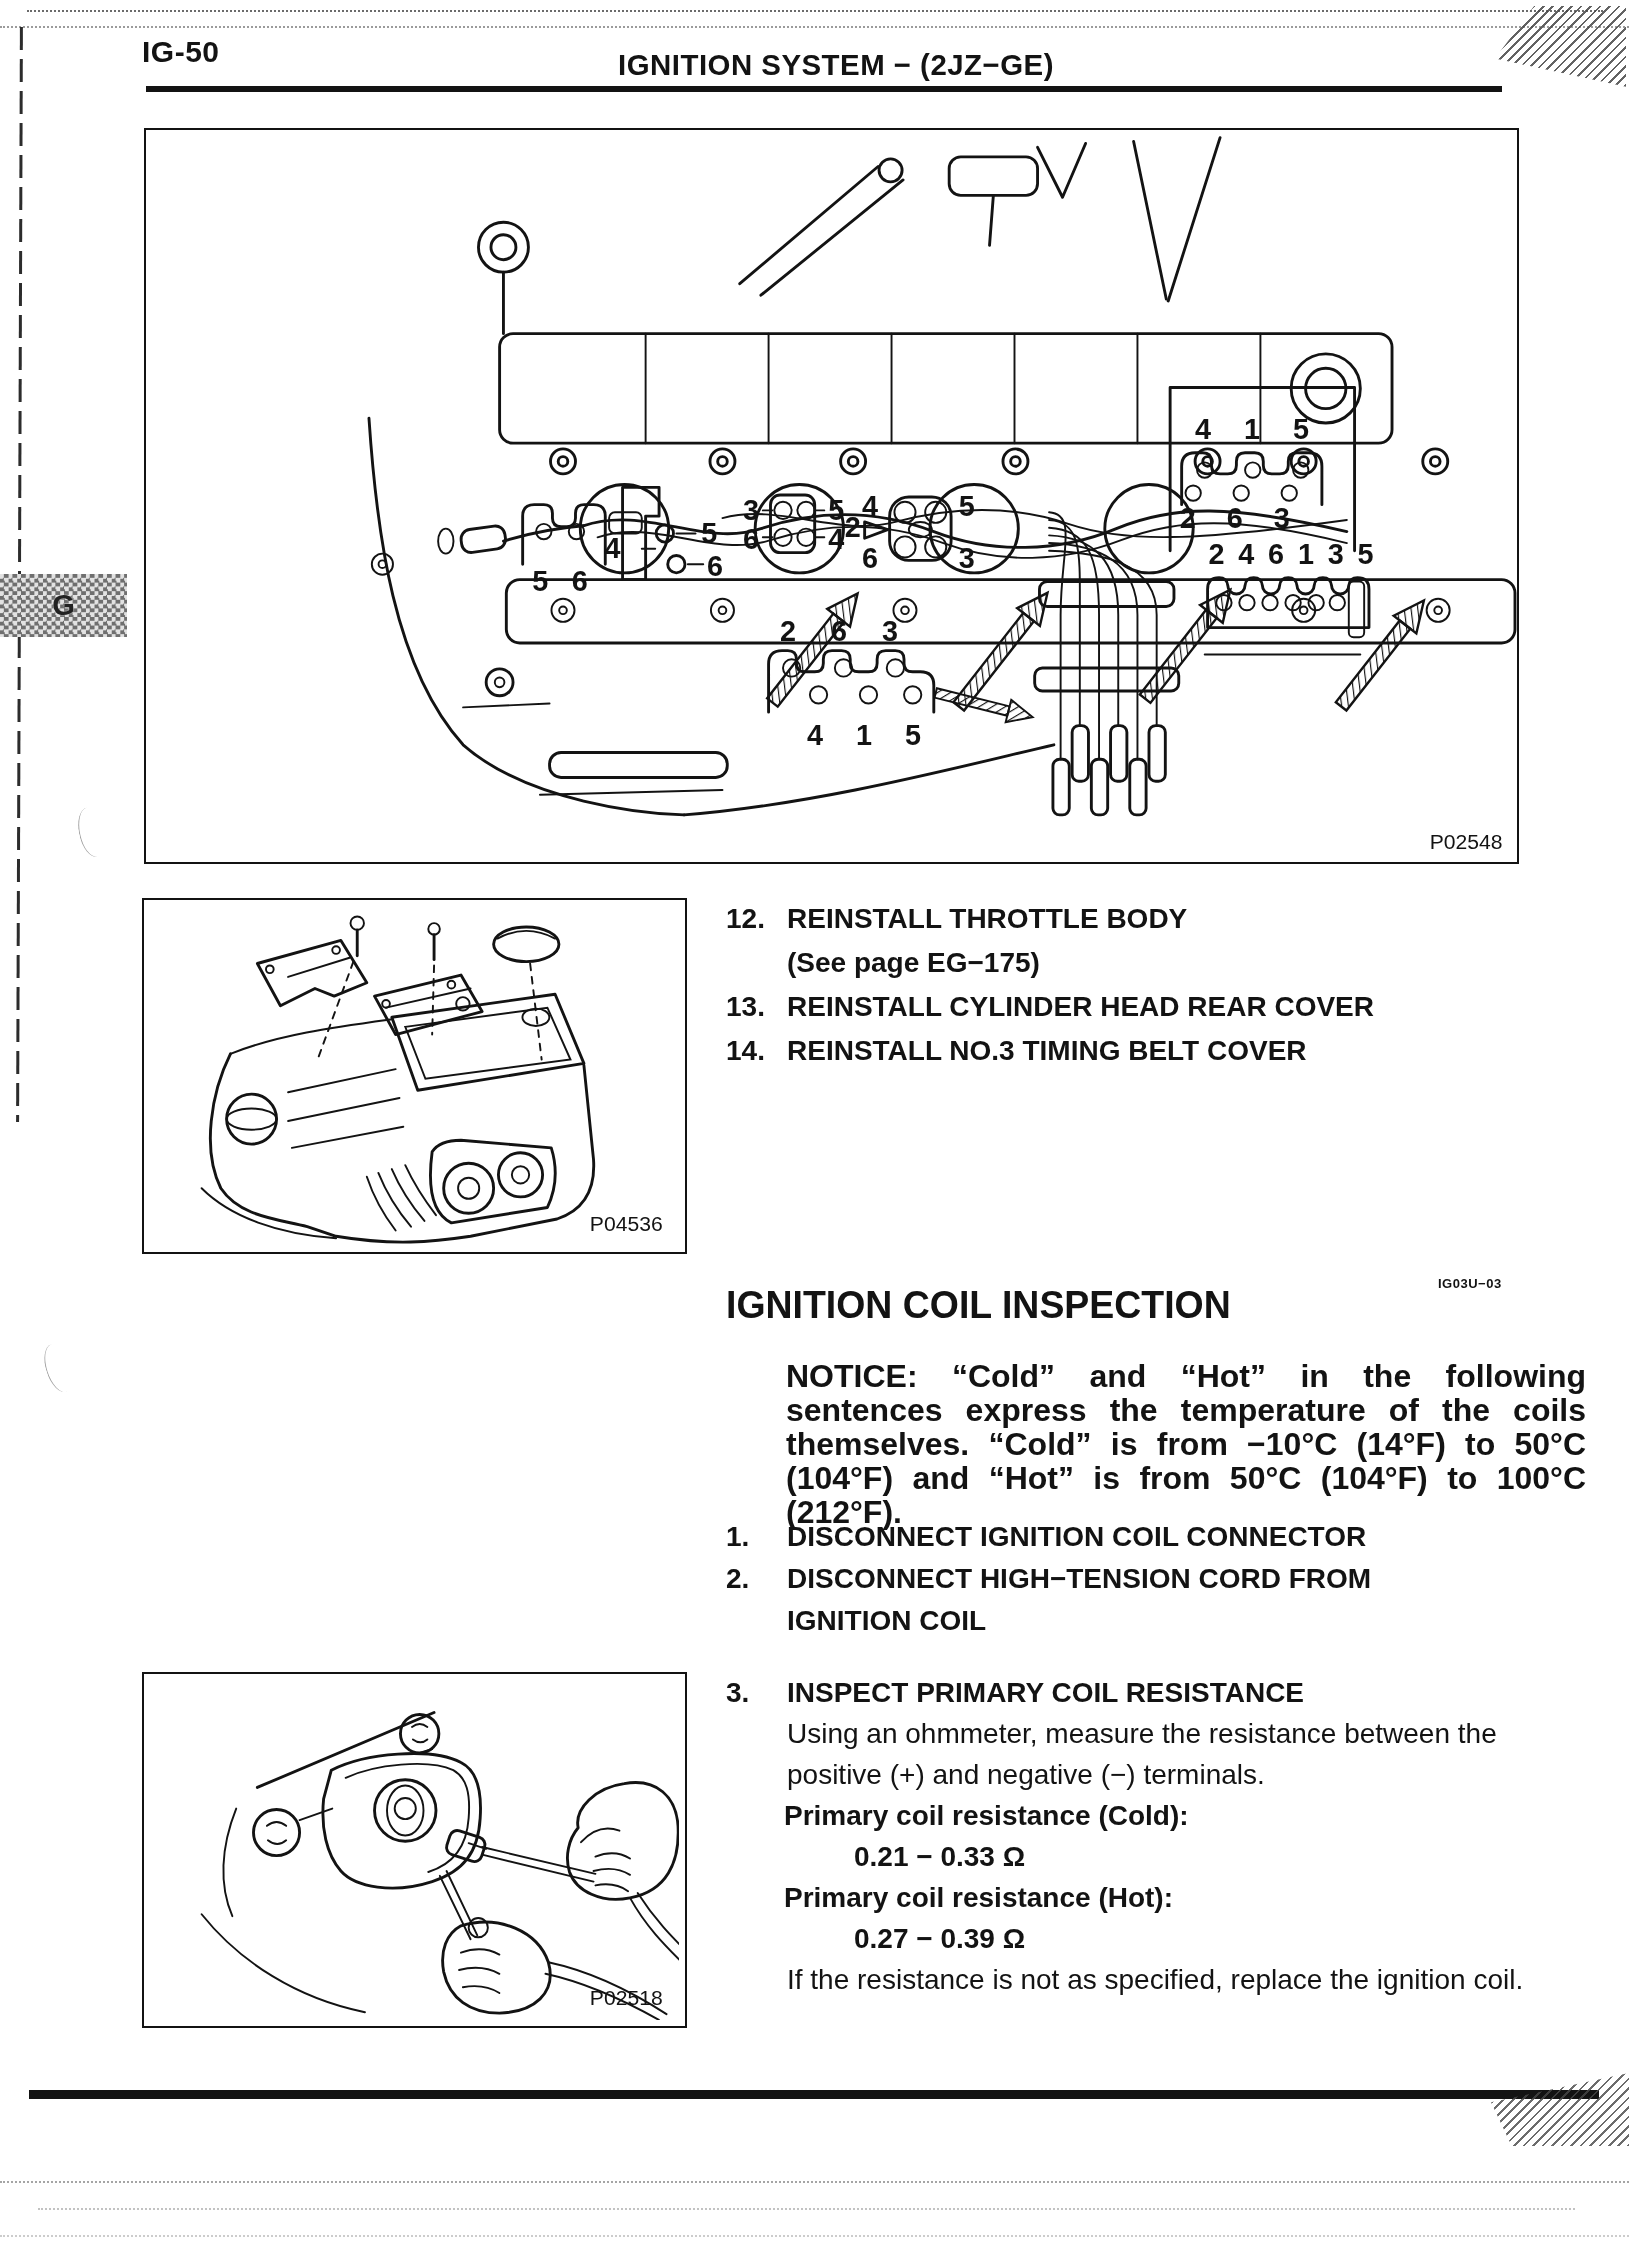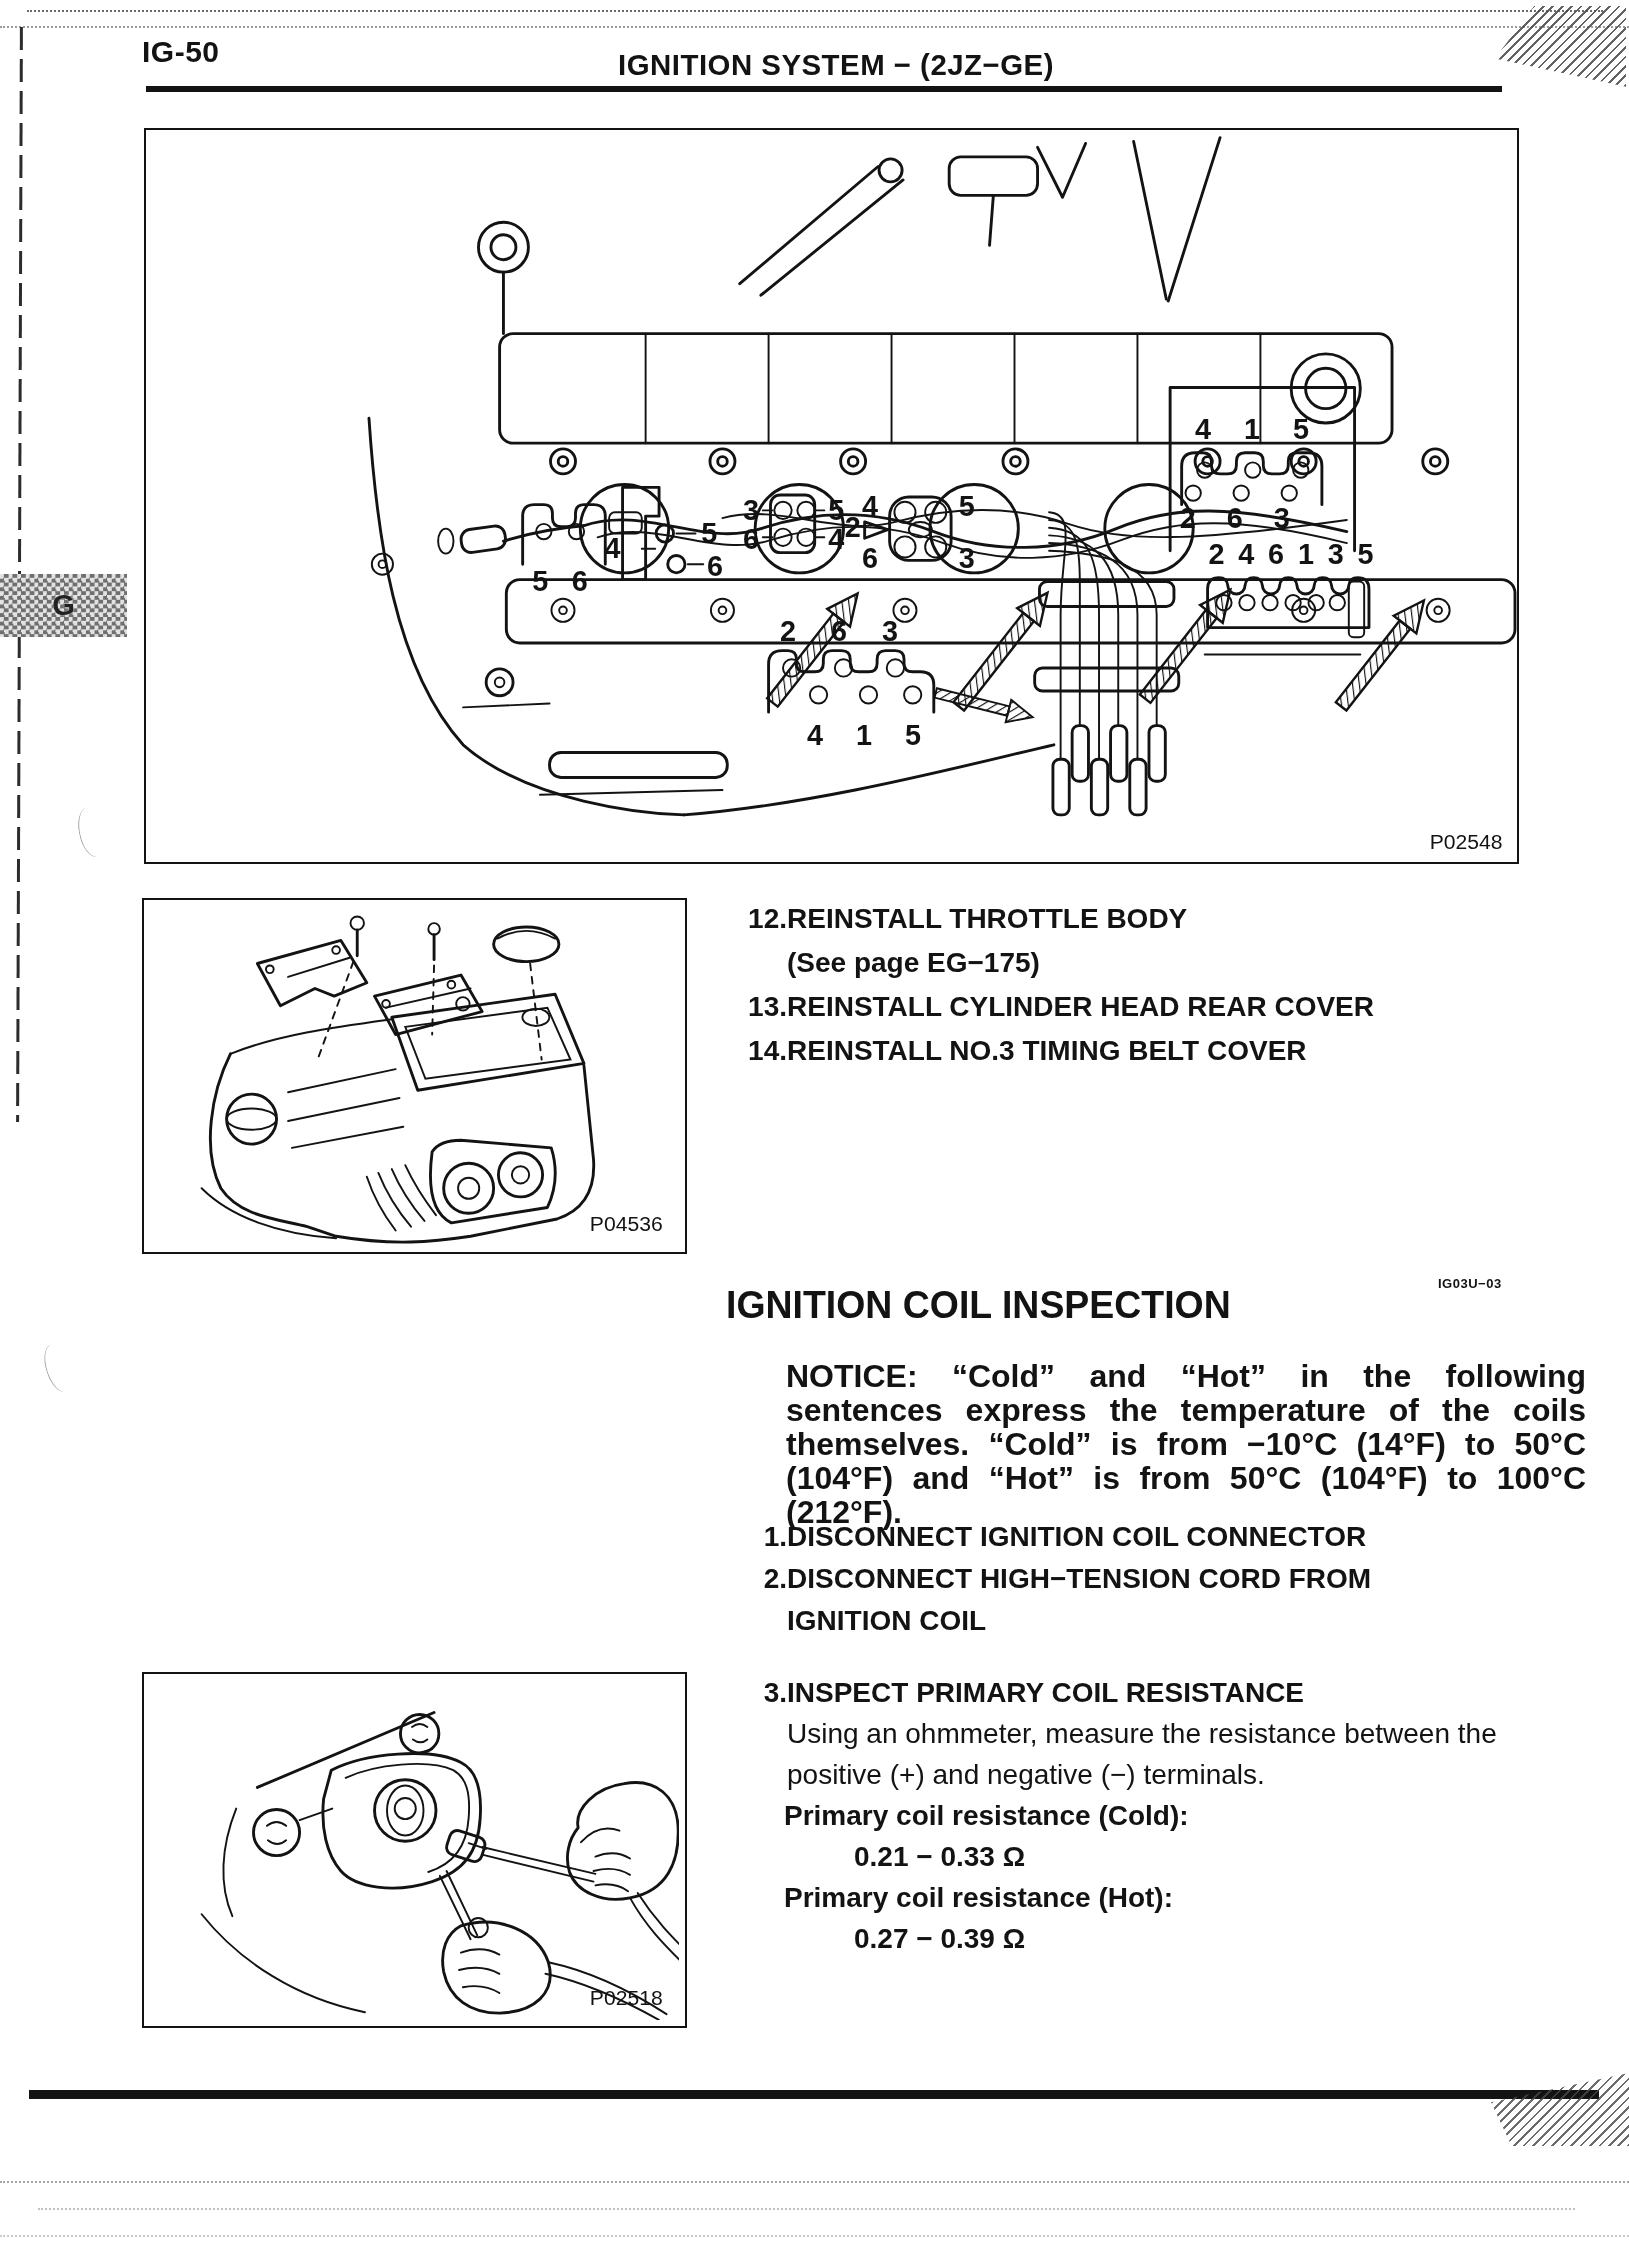--- a/index.html
+++ b/index.html
@@ -25,21 +25,21 @@
   
   .figbox{border:2.9px solid #131313;background:#fff;}
   svg{display:block;}
   .ln{stroke:#131313;stroke-width:3;fill:none;stroke-linecap:round;stroke-linejoin:round;}
   .ln2{stroke:#131313;stroke-width:2;fill:none;stroke-linecap:round;}
   .figtxt{font-family:"Liberation Sans",sans-serif;font-weight:bold;font-size:30px;fill:#131313;}
   .figcode{font-family:"Liberation Sans",sans-serif;font-size:22px;fill:#131313;font-weight:normal;}
   
   .steps{width:865px;font-size:28px;line-height:44px;font-weight:bold;}
   .srow{display:flex;}
-  .snum{width:61px;flex:none;text-align:right;}
+  .snum{width:61px;flex:none;}
   .stitle{flex:1;}
   .sub{margin-left:61px;}
   .sect-title{left:726px;top:1283px;font-size:39px;font-weight:bold;transform:scaleX(.96);transform-origin:left;letter-spacing:0;}
   .sect-code{left:1438px;top:1276px;font-size:13px;font-weight:bold;letter-spacing:0.5px;}
   .notice{left:786px;top:1359px;width:800px;font-size:32px;font-weight:bold;line-height:34px;text-align:justify;}
   .steps12{left:726px;top:897px;}
   .steps1{left:726px;top:1516px;width:753px;line-height:42px;}
   .step3{left:726px;top:1672px;width:865px;font-size:28px;line-height:41px;}
   .step3 .body{margin-left:61px;width:803px;font-weight:normal;}
   .step3 .spec{margin-left:58px;font-weight:bold;}
@@ -402,20 +402,21 @@
   <div class="abs step3">
     <div class="srow b">
       <div class="snum">3.</div>
       <div class="stitle">INSPECT PRIMARY COIL RESISTANCE</div>
     </div>
     <div class="body">Using an ohmmeter, measure the resistance between the positive (+) and negative (−) terminals.</div>
     <div class="spec">Primary coil resistance (Cold):</div>
     <div class="specv">0.21  −  0.33 Ω</div>
     <div class="spec">Primary coil resistance (Hot):</div>
     <div class="specv">0.27  −  0.39 Ω</div>
+    <div class="body">If the resistance is not as specified, replace the ignition coil.</div>
   </div>
 
   <div class="abs botbar"></div>
   <div class="abs hatch" style="left:1491px;top:2073px;width:138px;height:73px;opacity:.8;clip-path:polygon(0 40%,100% 0,100% 100%,15% 100%);"></div>
   <div class="abs dots" style="left:0px;top:2181px;width:1629px;opacity:.45;"></div>
   <div class="abs dots" style="left:38px;top:2208px;width:1537px;opacity:.3;"></div>
   <div class="abs dots" style="left:0px;top:2235px;width:1629px;opacity:.25;"></div>
 
 </div>
 

